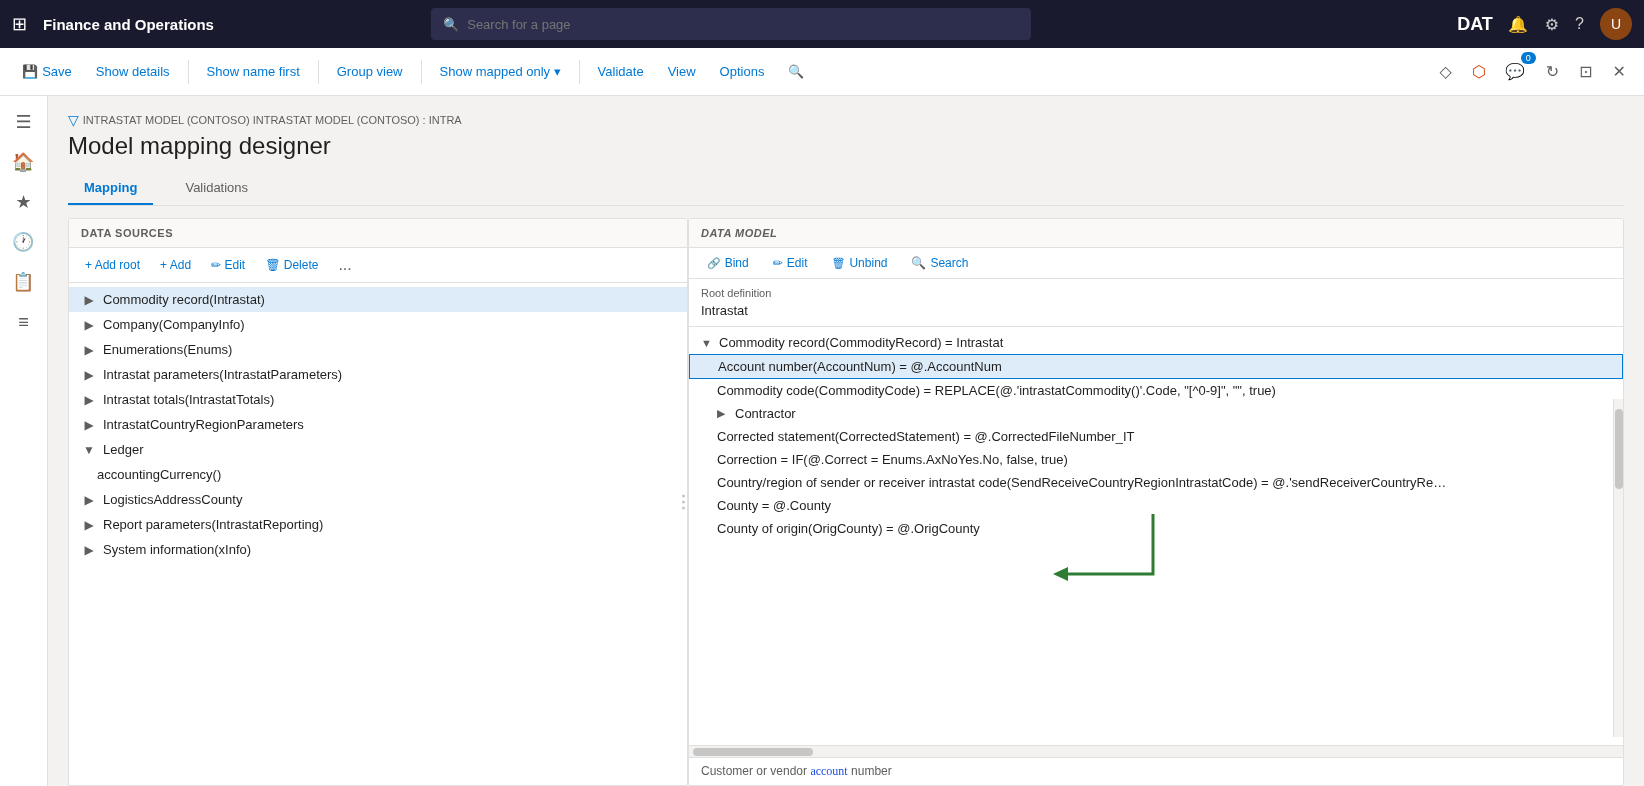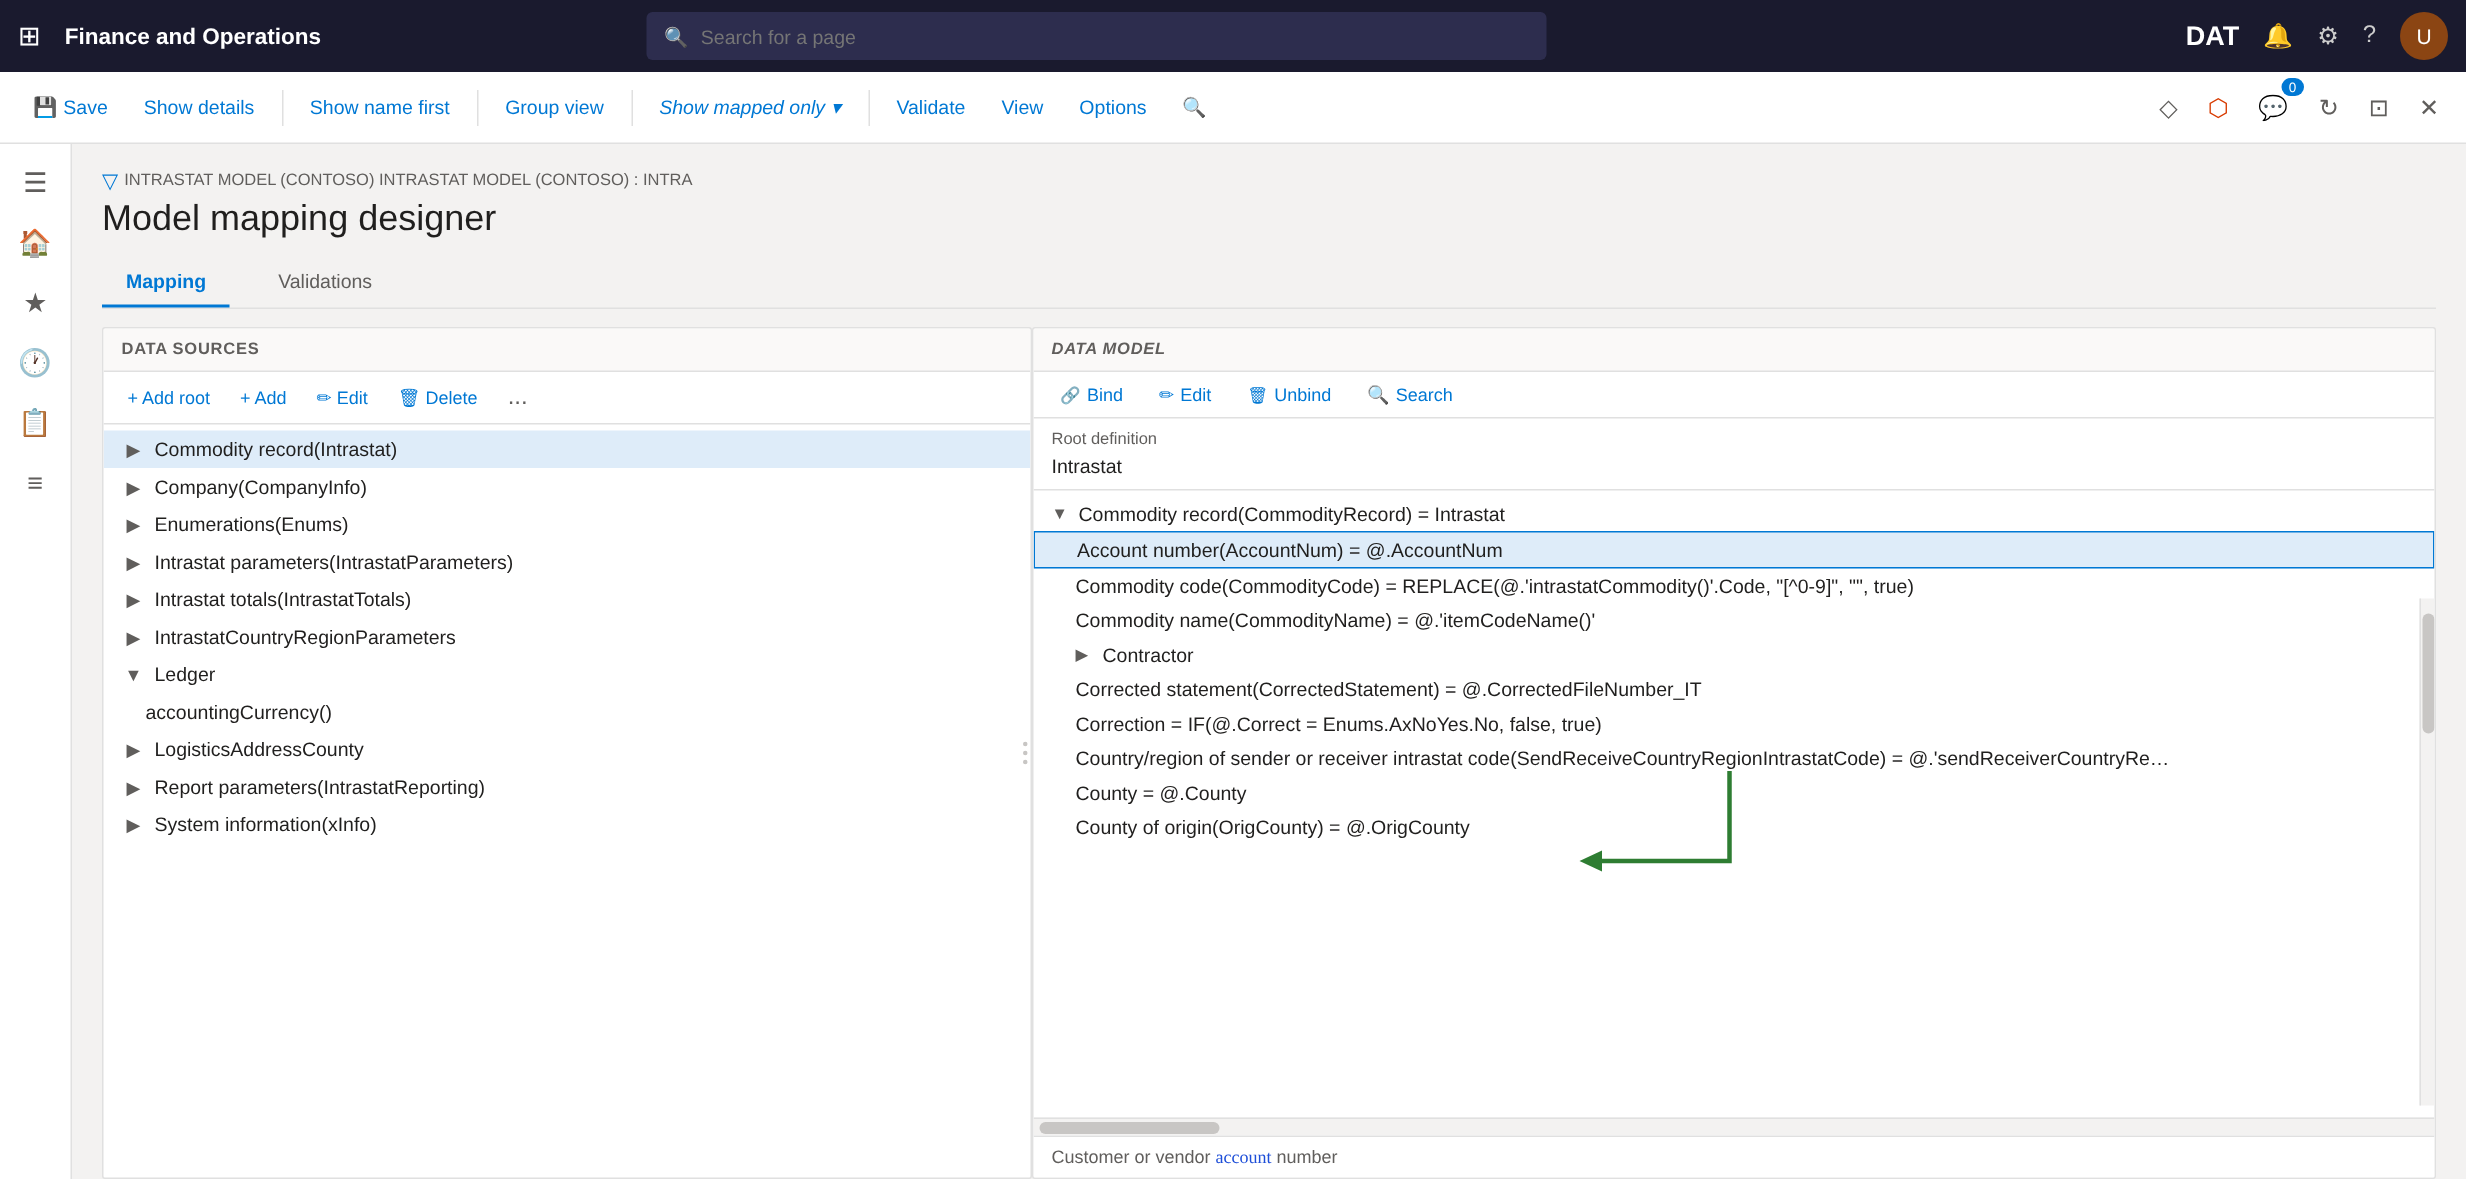--- a/index.html
+++ b/index.html
@@ -318,21 +318,20 @@
 
     
     ::-webkit-scrollbar { width: 8px; height: 8px; }
     ::-webkit-scrollbar-track { background: #f3f2f1; }
     ::-webkit-scrollbar-thumb { background: #c8c6c4; border-radius: 4px; }
 
     .show-mapped-dropdown {
       display: flex;
       align-items: center;
       gap: 4px;
-      font-style: italic;
     }
   </style>
 </head>
 <body>
 
 <div class="top-nav">
   <span class="nav-grid-icon">⊞</span>
   <span class="nav-title">Finance and Operations</span>
   <div class="nav-search">
     <span style="color:#aaa;">🔍</span>
@@ -546,23 +545,20 @@
 
           <div class="model-item level-1 selected">
             <span>Account number(AccountNum) = @.AccountNum</span>
           </div>
 
           <div class="model-item level-1">
             <span>Commodity code(CommodityCode) = REPLACE(@.'intrastatCommodity()'.Code, "[^0-9]", "", true)</span>
           </div>
 
 
-          <div class="model-item level-1">
-            <span>Commodity name(CommodityName) = @.'itemCodeName()'</span>
-          </div>
 
           <div class="model-item level-1">
             <span class="model-expand">▶</span>
             <span>Contractor</span>
           </div>
 
           <div class="model-item level-1">
             <span>Corrected statement(CorrectedStatement) = @.CorrectedFileNumber_IT</span>
           </div>
 

